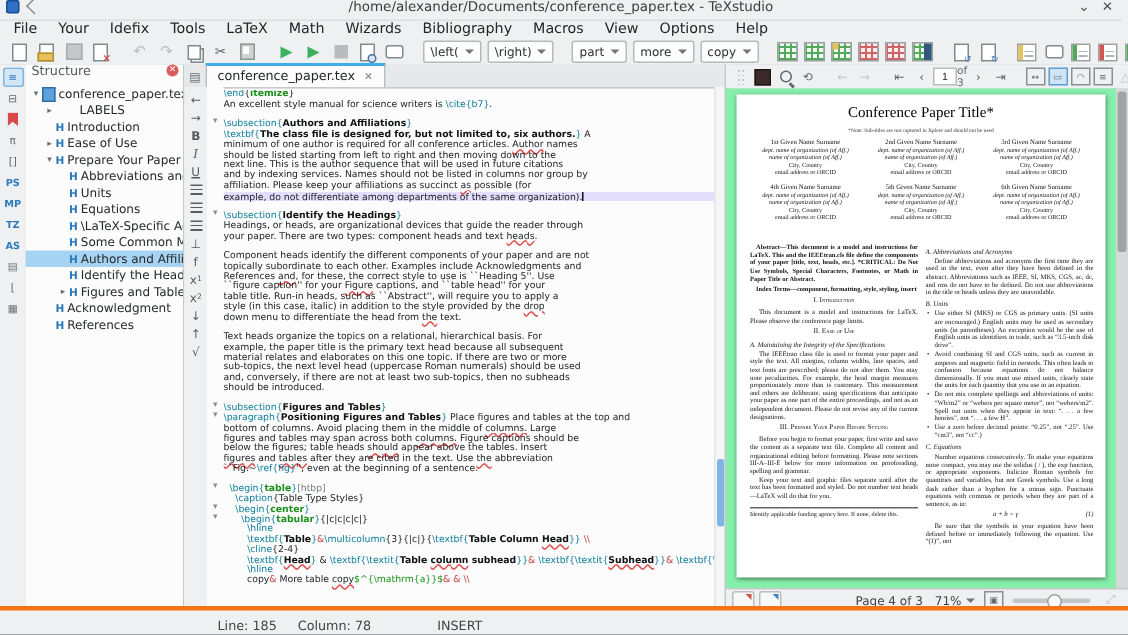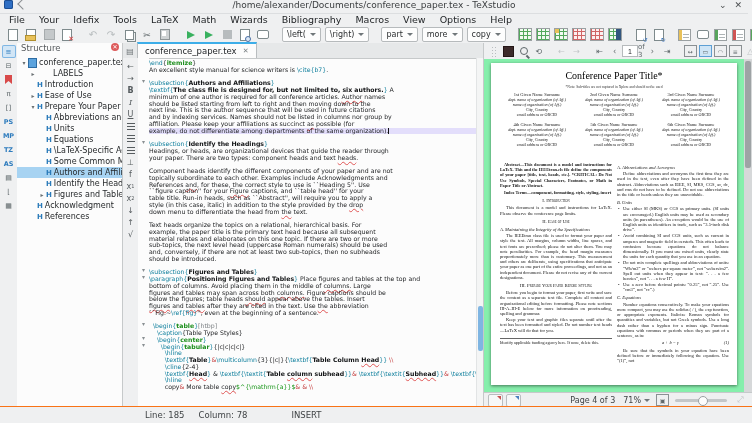--- a/index.html
+++ b/index.html
@@ -124,21 +124,21 @@
   .pb-eq{display:flex;align-items:center;margin:2px 0;font-style:italic;}
   .pb-eq .eqx{flex:1;text-align:center;}
   .pb-fn{margin-top:5px;border-top:.8px solid #666;padding-top:1.5px;font-size:4.1px;text-align:left;}
   .pdfstatus{position:absolute;left:0;right:0;bottom:0;height:14px;border-top:1px solid #c6c9ca;background:#eff0f1;display:flex;align-items:center;font-size:8px;color:#3f4345;padding:0 4px;}
   .miniBtn{width:13px;height:11px;border:1px solid #b9bdbf;border-radius:2px;background:#f7f8f8;position:relative;margin-right:3px;}
   .miniBtn::after{content:"";position:absolute;right:1px;top:1px;width:0;height:0;border-left:4px solid transparent;border-top:4px solid #c9524f;}
   .miniBtn.b::after{border-top-color:#4a7fbf;}
   .zslider{width:52px;height:3px;background:#c3c7c9;border-radius:2px;position:relative;margin:0 6px;}
   .zknob{position:absolute;left:45%;top:-3px;width:8px;height:8px;border-radius:50%;background:#fdfdfd;border:1px solid #9aa0a2;}
   
-  .statusbar{position:absolute;left:0;right:0;bottom:0;height:16px;background:#eff0f1;border-top:1px solid #f97316;display:flex;align-items:center;font-size:8.5px;color:#3f4345;}
+  .statusbar{position:absolute;left:0;right:0;bottom:0;height:16px;background:#eff0f1;border-top:3px solid #f97316;display:flex;align-items:flex-end;font-size:8.5px;color:#3f4345;}
   .statusbar .lft{display:flex;gap:14px;margin-left:145px;}
   .statusbar .rgt{margin-left:auto;display:flex;align-items:center;gap:10px;margin-right:58px;}
   .globe{width:8px;height:8px;border-radius:50%;border:1px solid #4a7f4a;position:relative;background:#e7f2e7;}
   .globe::after{content:"";position:absolute;left:0;right:0;top:3px;height:1px;background:#4a7f4a;}
   .sflag{width:6px;height:8px;background:#d84a4a;clip-path:polygon(0 0,100% 0,100% 100%,50% 68%,0 100%);}
   .dd{display:flex;align-items:center;gap:3px;}
   .splitter-v{position:absolute;top:43px;bottom:16px;width:1px;background:#c6c9ca;}
 </style>
 </head>
 <body>

